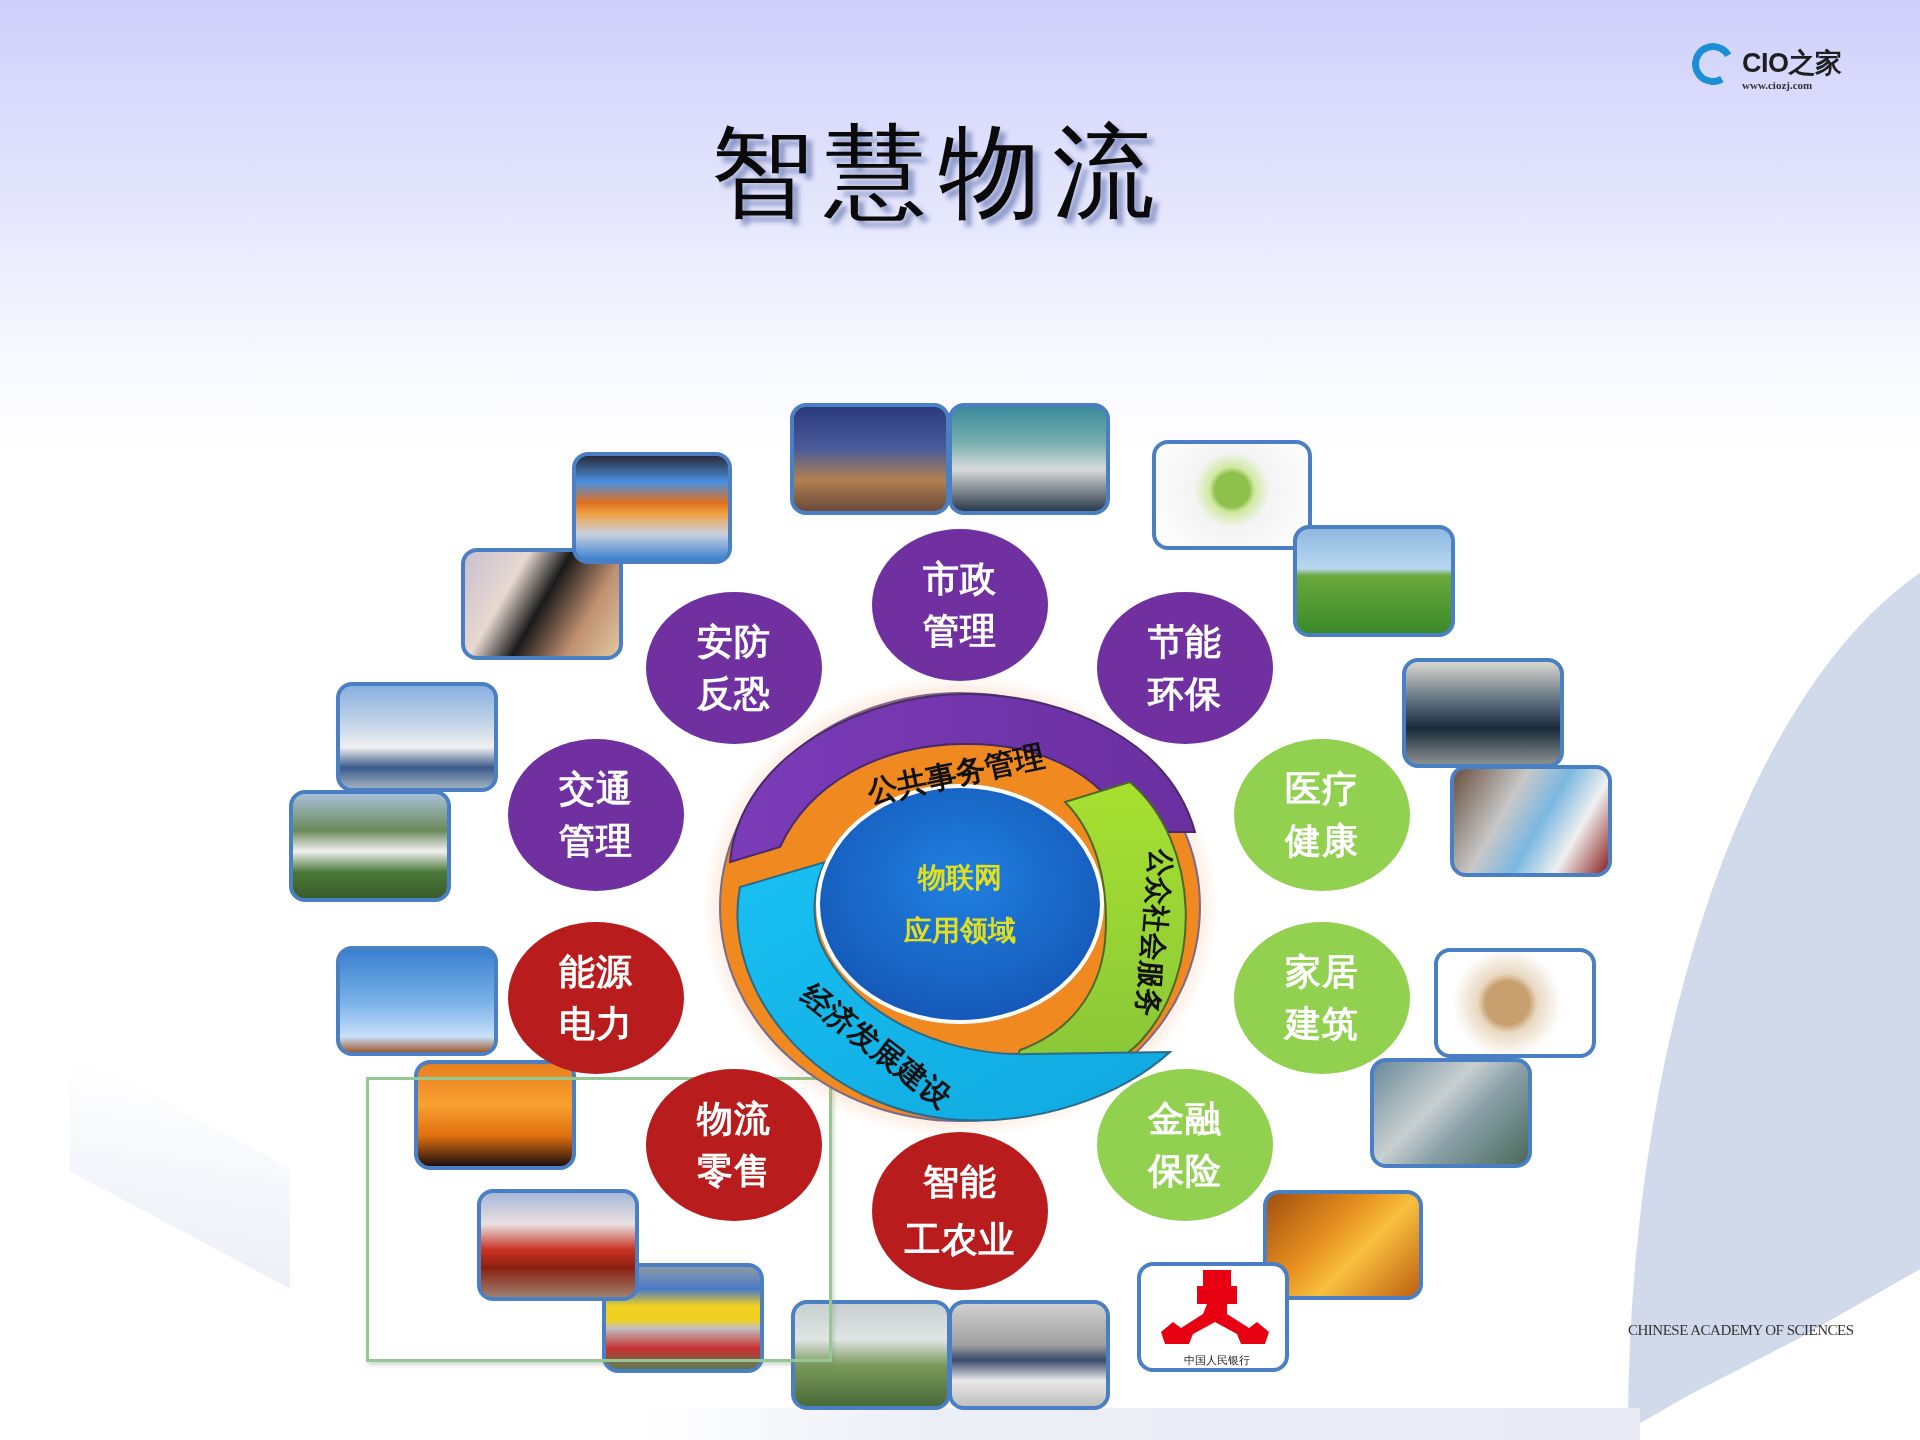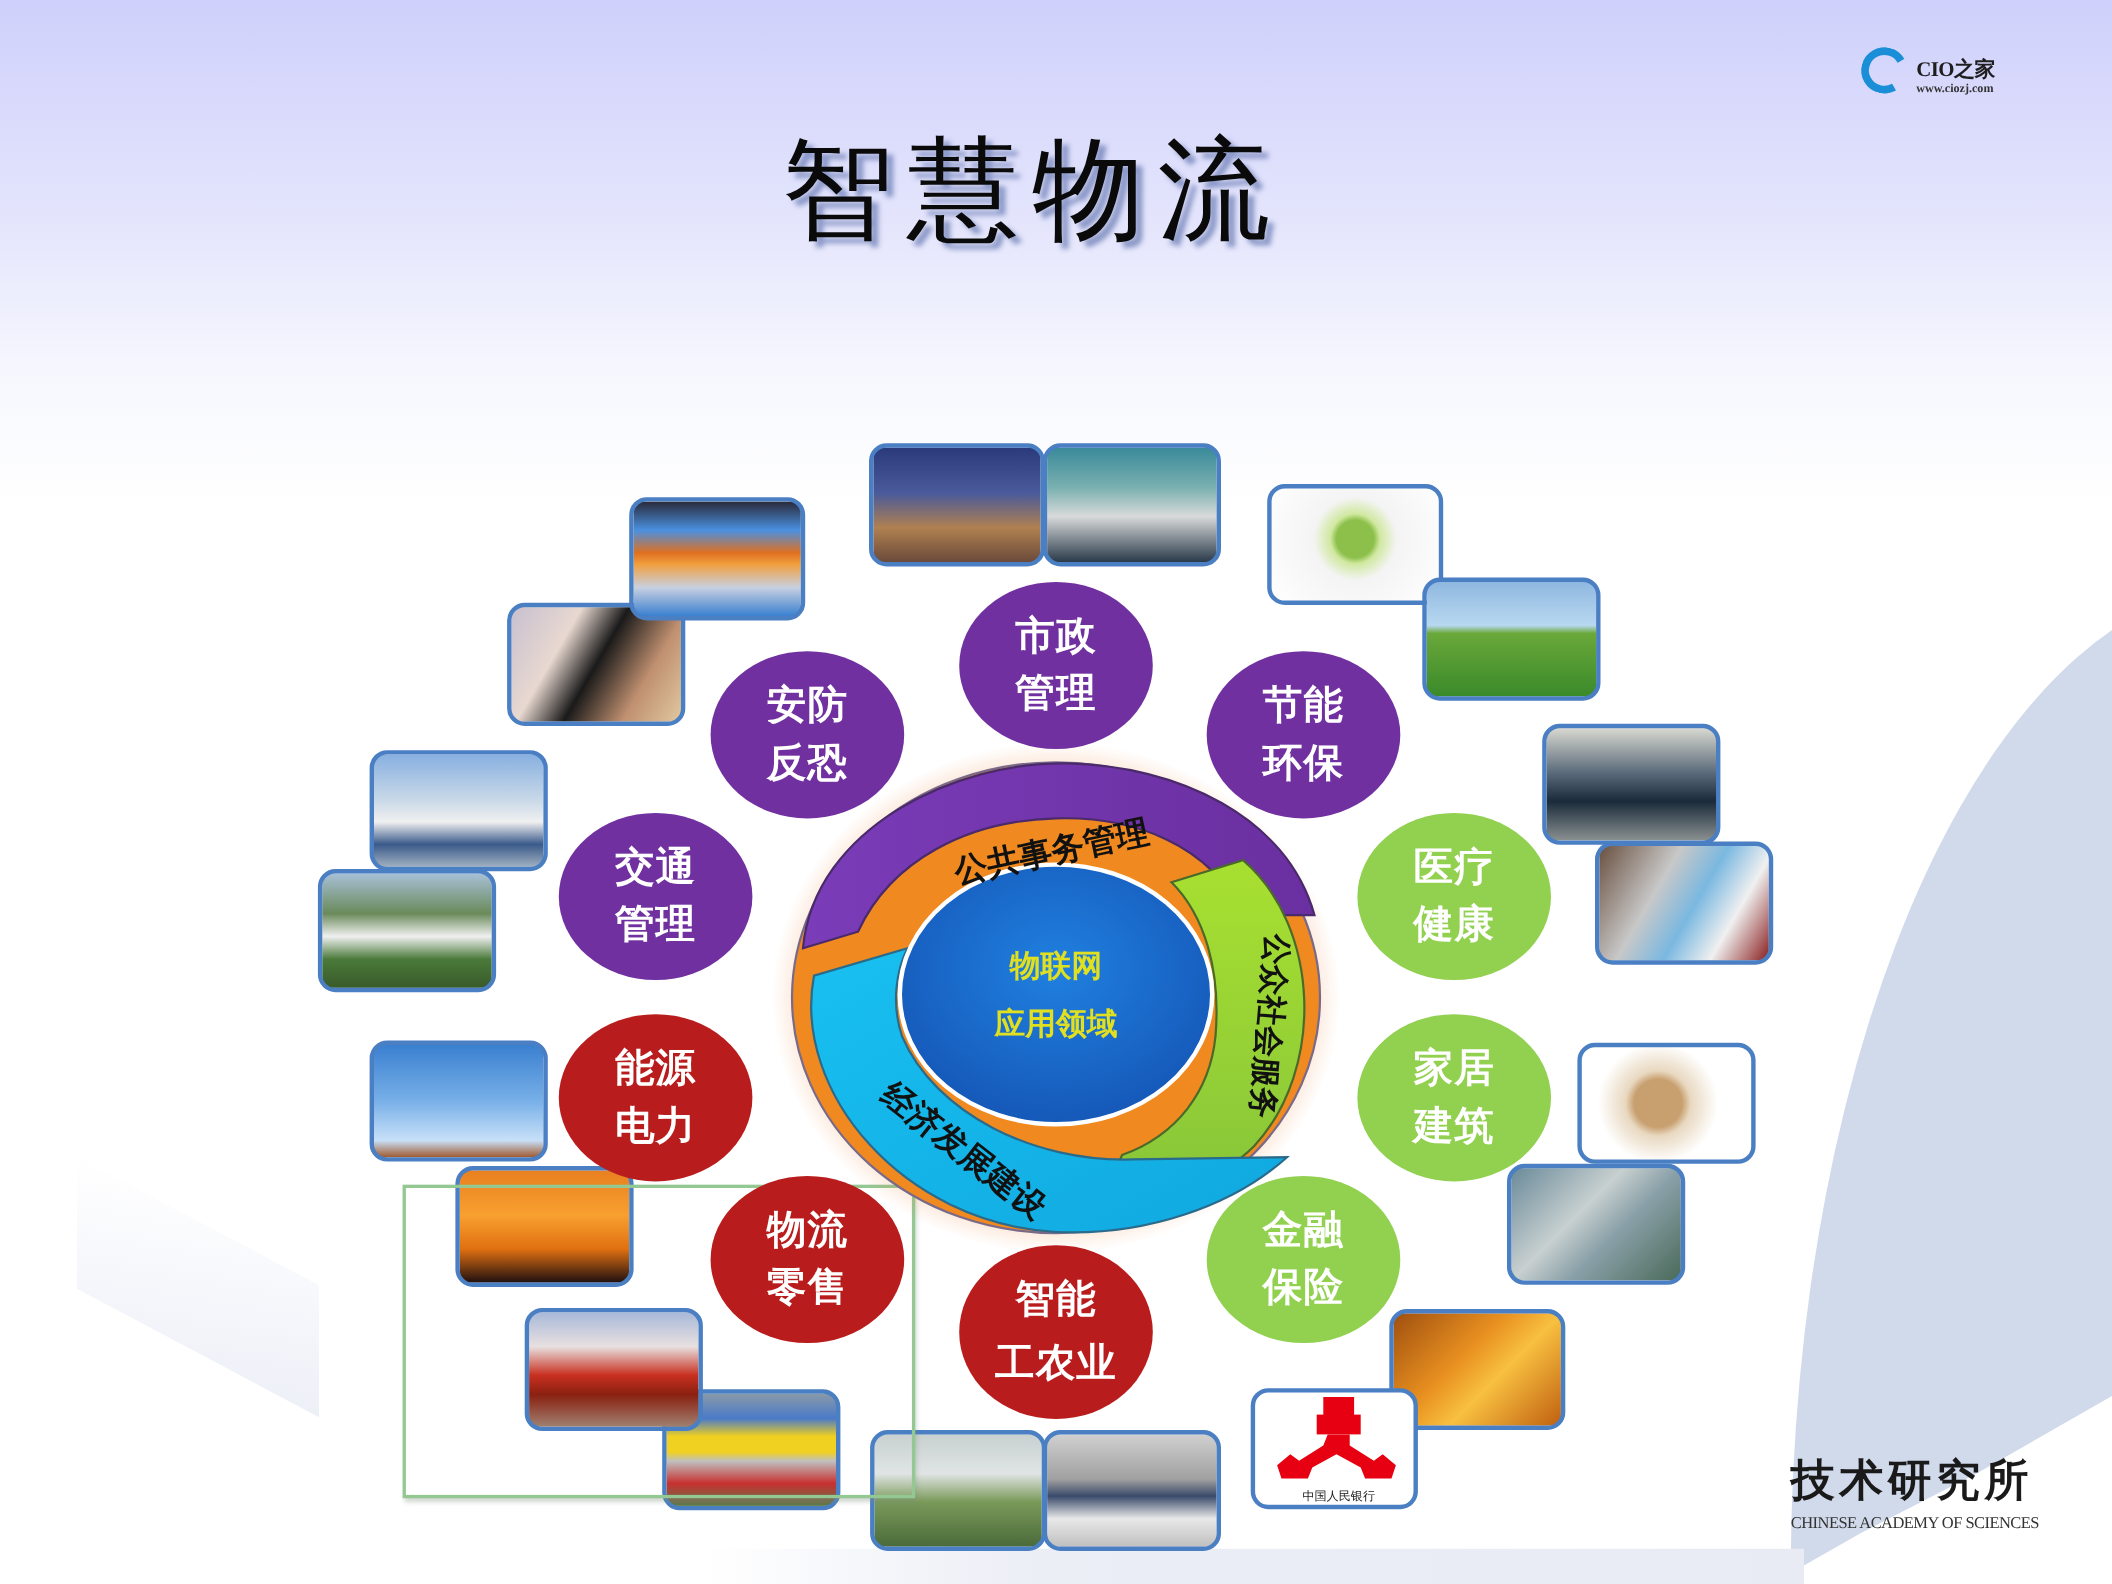--- a/index.html
+++ b/index.html
@@ -22,21 +22,21 @@
   .bottom-band {
     position:absolute; left:640px; top:1408px; width:1000px; height:32px;
     background: linear-gradient(90deg, rgba(236,238,246,0) 0%, #eceef6 30%, #e8ebf4 100%);
   }
 
   
   .logo { position:absolute; left:1692px; top:38px; height:52px; display:flex; align-items:center; gap:8px; }
   .logo-ring { width:42px; height:42px; border-radius:50%;
     border:7px solid #1a8fd8; border-right-color:transparent; box-sizing:border-box; transform:rotate(15deg); }
   .logo-text { display:flex; flex-direction:column; line-height:1; }
-  .logo-main { font-family:Liberation Serif, serif; font-weight:bold; font-size:19px; color:#1e1e1e; letter-spacing:-0.5px;margin-top:12px; }
+  .logo-main { font-family:Liberation Sans, sans-serif; font-weight:bold; font-size:27px; color:#1e1e1e; letter-spacing:-0.5px;margin-top:12px; }
   .logo-url { font-family:Liberation Serif, serif; font-weight:bold; font-size:11px; color:#333; margin-top:3px; }
 
   
   .title {
     position:absolute; left:0; width:1811px; top:105px; text-align:center;
     font-family:"DejaVu Serif", serif; font-weight:normal; font-size:102px; letter-spacing:12px;
     color:#0a0a0a;
     text-shadow: 6px 6px 5px rgba(90,110,170,0.65);
     margin-left: 33px;
   }
@@ -210,15 +210,14 @@
 <div class="bubble green" style="left:1097px; top:1069px;">
   <span>金融</span>
   <span>保险</span>
 </div>
 <div class="bubble cyan" style="left:872px; top:1132px; height:158px;">
   <span>智能</span>
   <span style="margin-top:6px;">工农业</span>
 </div>
 
 <div class="inst-logo">
-  <div class="inst-cn">技术研究所</div>
   <div class="inst-en">CHINESE ACADEMY OF SCIENCES</div>
 </div>
 
 </body></html>

